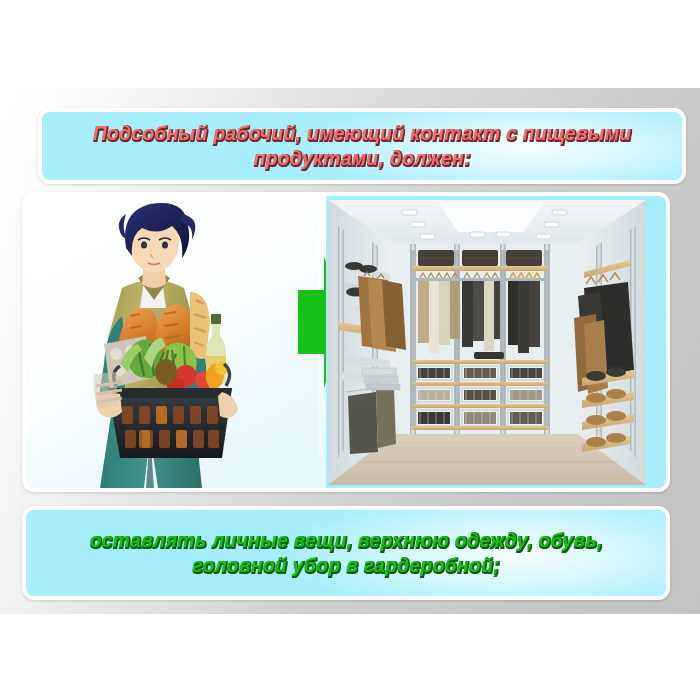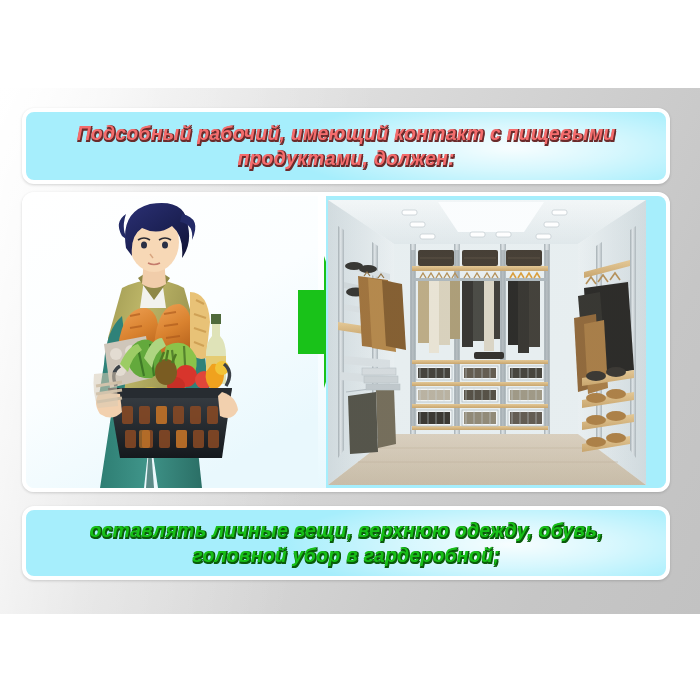--- a/index.html
+++ b/index.html
@@ -59,31 +59,31 @@
     background:
       radial-gradient(ellipse 58% 120% at 76% 52%, rgba(255,255,255,0.92) 0%, rgba(255,255,255,0.55) 28%, rgba(255,255,255,0.0) 62%),
       #a6eefc;
     display: flex;
     align-items: center;
     justify-content: center;
     text-align: center;
   }
 
   #panel-top {
-    left: 22px;
+    left: 38px;
     top: 108px;
     width: 648px;
     height: 76px;
   }
 
   #panel-bottom {
     left: 22px;
     top: 506px;
     width: 648px;
-    height: 74px;
+    height: 94px;
   }
 
   .headline {
     font-family: "Liberation Sans", sans-serif;
     font-weight: bold;
     font-style: italic;
     font-size: 19.5px;
     line-height: 25px;
     letter-spacing: 0.2px;
     margin: 0;

